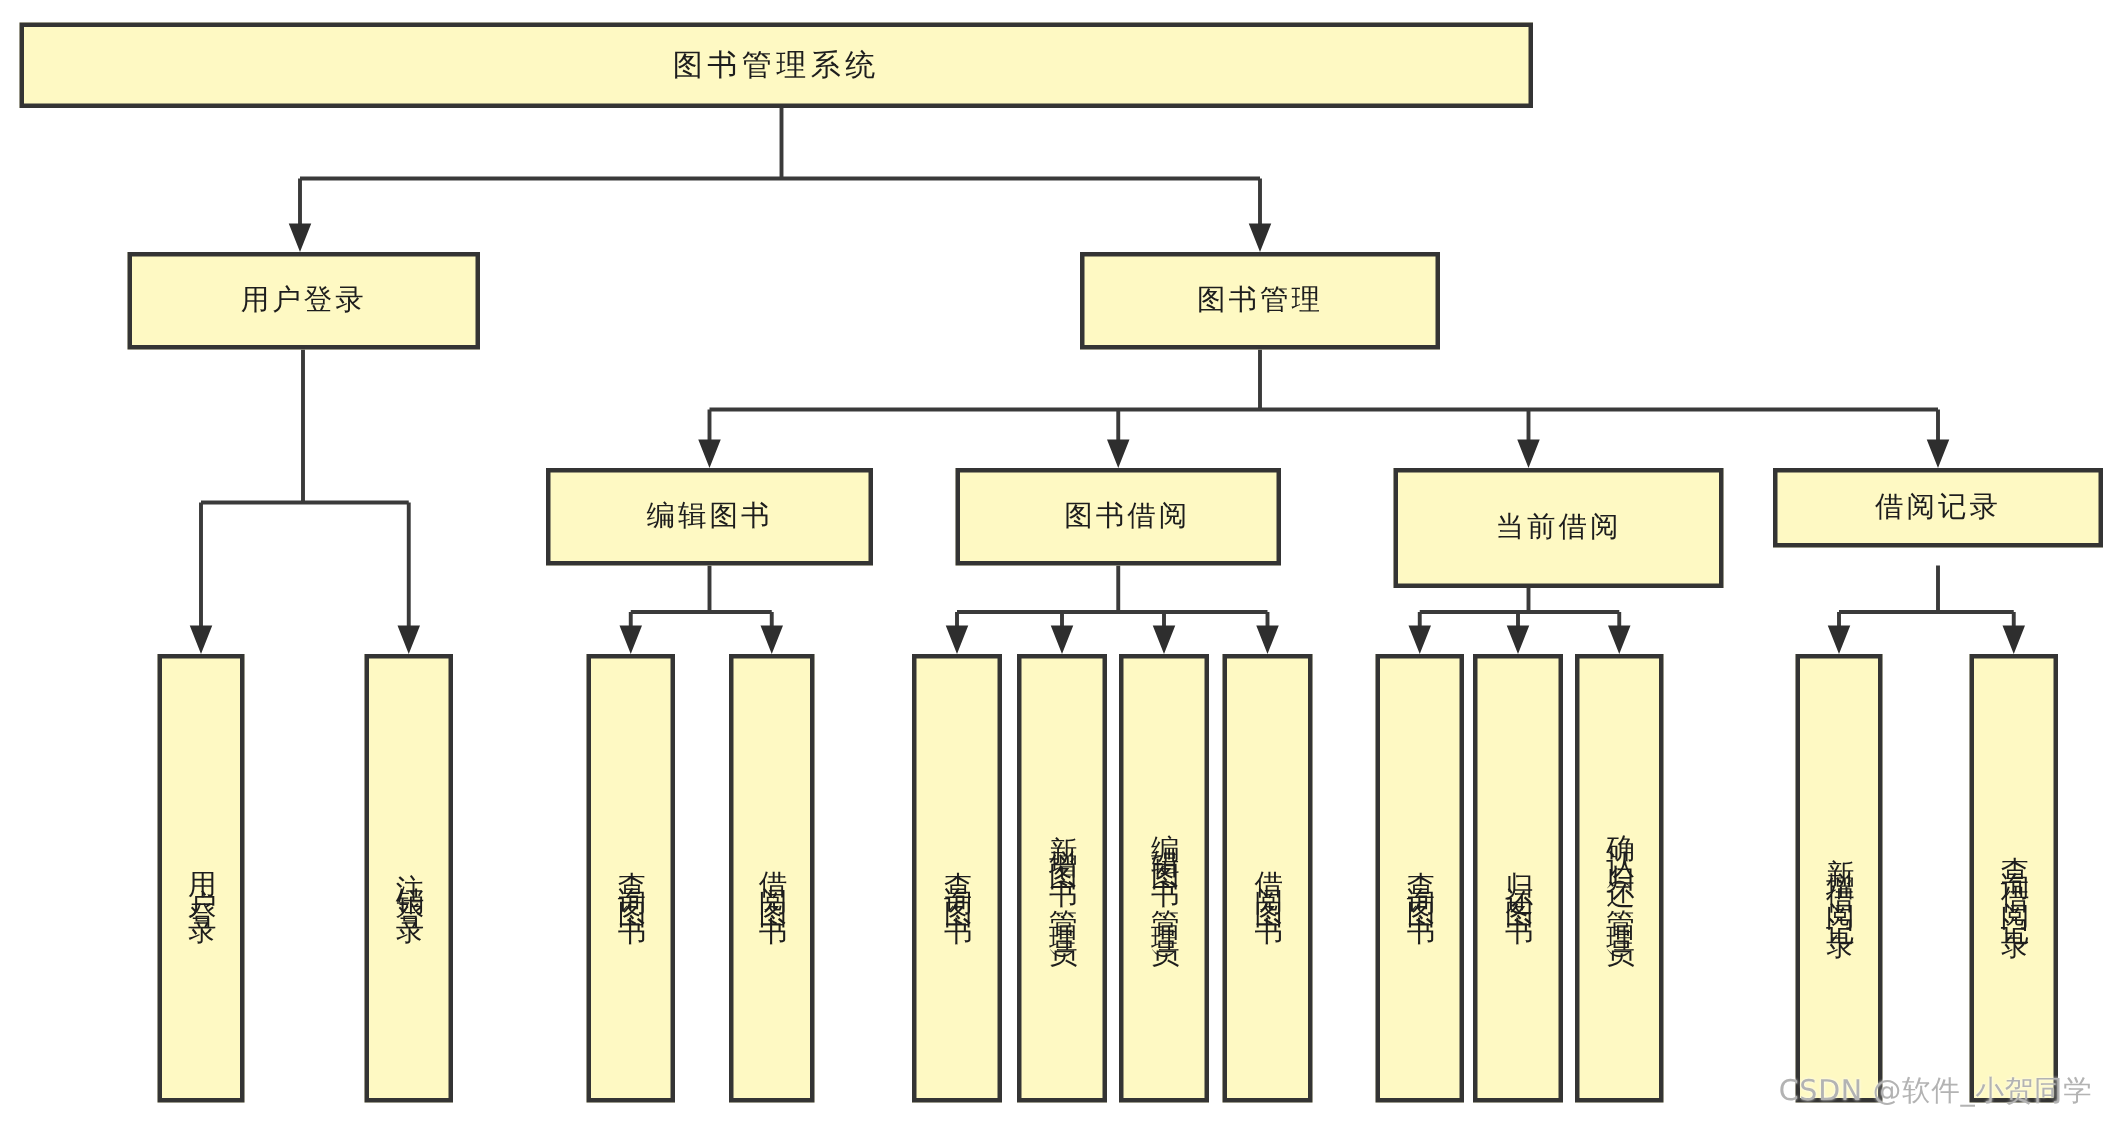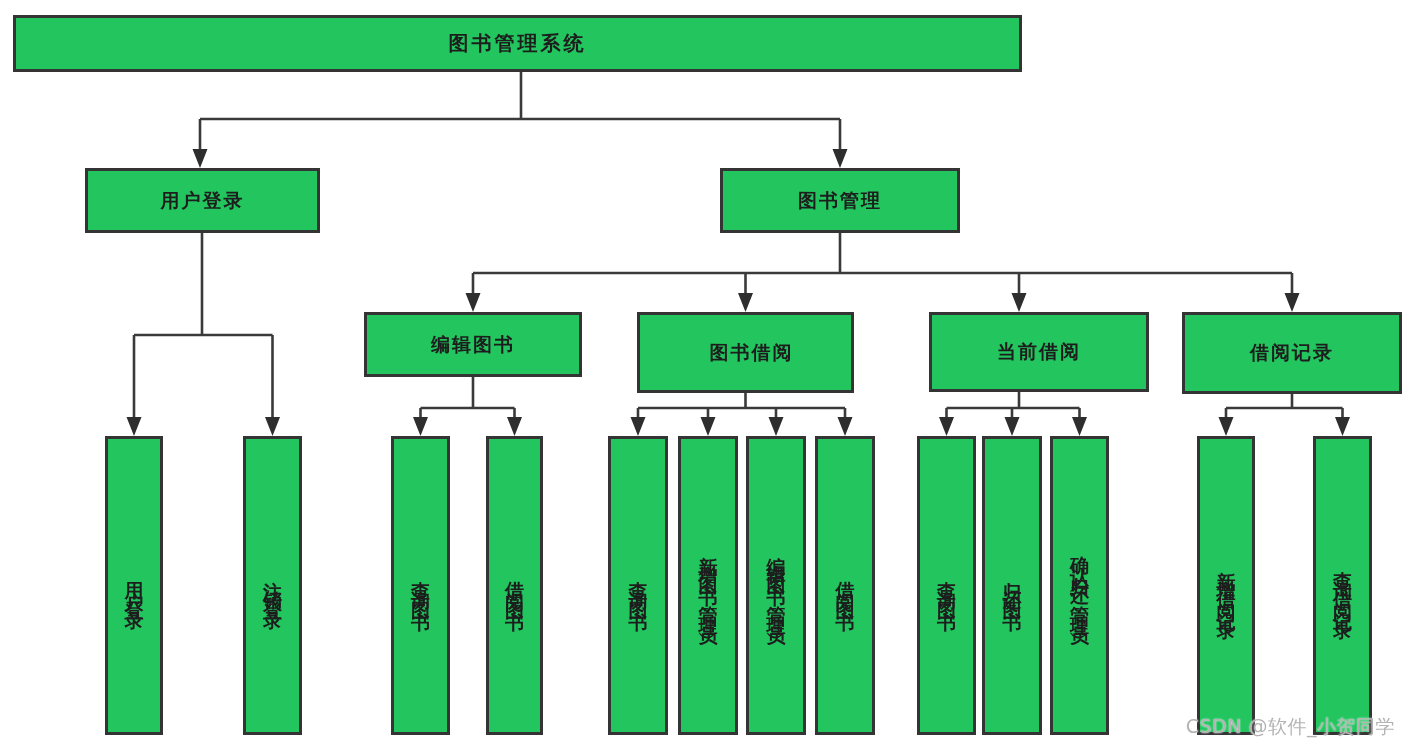--- a/index.html
+++ b/index.html
@@ -20,28 +20,27 @@
     left: 0;
     top: 0;
     width: 1405px;
     height: 747px;
     pointer-events: none;
   }
   .node {
     position: absolute;
     box-sizing: border-box;
     border: 3px solid #343434;
-    background: #22c55e;
+    background: #fef9c3;
     color: #1d1d1d;
     display: flex;
     align-items: center;
     justify-content: center;
     text-align: left;
     line-height: 1.25;
-    font-weight: bold;
   }
   .hbox {
     font-size: 19px;
     letter-spacing: 2px;
   }
   .hbox.root {
     font-size: 20px;
     letter-spacing: 3px;
   }
   .vbox {
@@ -123,23 +122,23 @@
              M1218.5 417 H1233.5 L1226 436 Z
              M1335 417 H1350 L1342.5 436 Z" fill="#2e2e2e" stroke="none"></path>
   </svg>
 
   <div class="node hbox root" style="left:13px; top:15px; width:1009px; height:57px;">图书管理系统</div>
 
   <div class="node hbox" style="left:85px; top:168px; width:235px; height:65px;">用户登录</div>
   <div class="node hbox" style="left:720px; top:168px; width:240px; height:65px;">图书管理</div>
 
   <div class="node hbox" style="left:364px; top:312px; width:218px; height:65px;">编辑图书</div>
-  <div class="node hbox" style="left:637px; top:312px; width:217px; height:81px;padding-left:12px;">图书借阅</div>
+  <div class="node hbox" style="left:637px; top:312px; width:217px; height:65px;padding-left:12px;">图书借阅</div>
   <div class="node hbox" style="left:909px; top:312px; width:220px; height:80px;margin-left:20px;">当前借阅</div>
-  <div class="node hbox" style="left:1182px; top:312px; width:220px; height:82px;">借阅记录</div>
+  <div class="node hbox" style="left:1182px; top:312px; width:220px; height:53px;">借阅记录</div>
 
   <div class="node vbox" style="left:105px; top:436px; width:58px; height:299px;">用户登录</div>
   <div class="node vbox" style="left:243px; top:436px; width:59px; height:299px;">注销登录</div>
 
   <div class="node vbox" style="left:391px; top:436px; width:59px; height:299px;">查询图书</div>
   <div class="node vbox" style="left:486px; top:436px; width:57px; height:299px;">借阅图书</div>
 
   <div class="node vbox" style="left:608px; top:436px; width:60px; height:299px;">查询图书</div>
   <div class="node vbox" style="left:678px; top:436px; width:60px; height:299px;">新增图书（管理员）</div>
   <div class="node vbox" style="left:746px; top:436px; width:60px; height:299px;">编辑图书（管理员）</div>

